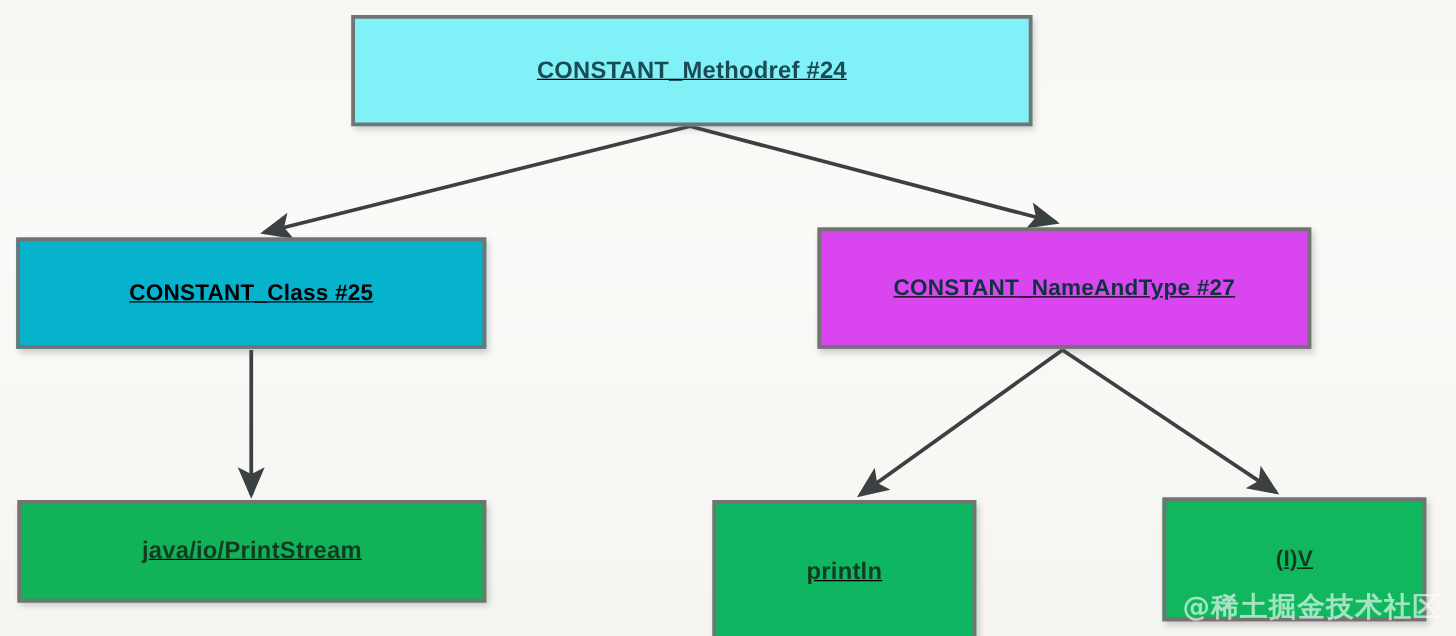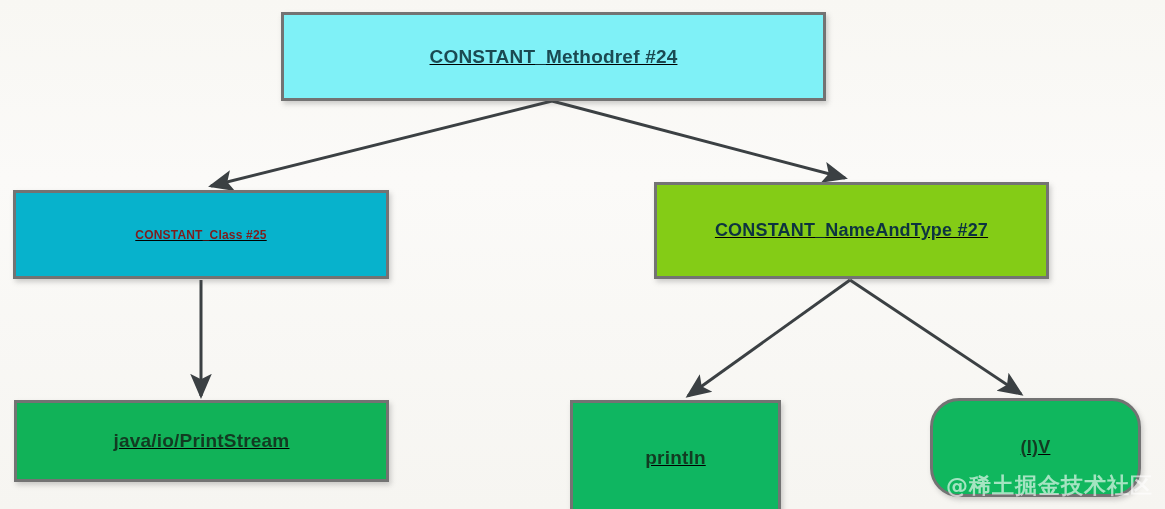--- a/index.html
+++ b/index.html
@@ -62,29 +62,29 @@
     color: #1b4a52;
   }
   #node-class {
     left: 13px;
     top: 190px;
     width: 376px;
     height: 89px;
     background: #07b2cc;
   }
   #node-class .node-label {
-    font-size: 12px;
-    color: #7f1d1d;
+    font-size: 18px;
+    color: #000000;
   }
   #node-nameandtype {
     left: 654px;
     top: 182px;
     width: 395px;
     height: 97px;
-    background: #84cc16;
+    background: #d946ef;
   }
   #node-nameandtype .node-label {
     font-size: 18px;
     color: #0d3340;
   }
   #node-printstream {
     left: 14px;
     top: 400px;
     width: 375px;
     height: 82px;
@@ -104,21 +104,20 @@
   #node-println .node-label {
     font-size: 19px;
     color: #123b22;
   }
   #node-iv {
     left: 930px;
     top: 398px;
     width: 211px;
     height: 99px;
     background: #10b75e;
-    border-radius: 29px;
   }
   #node-iv .node-label {
     font-size: 18px;
     color: #123b22;
   }
   
   #watermark {
     position: absolute;
     right: 12px;
     bottom: 8px;

